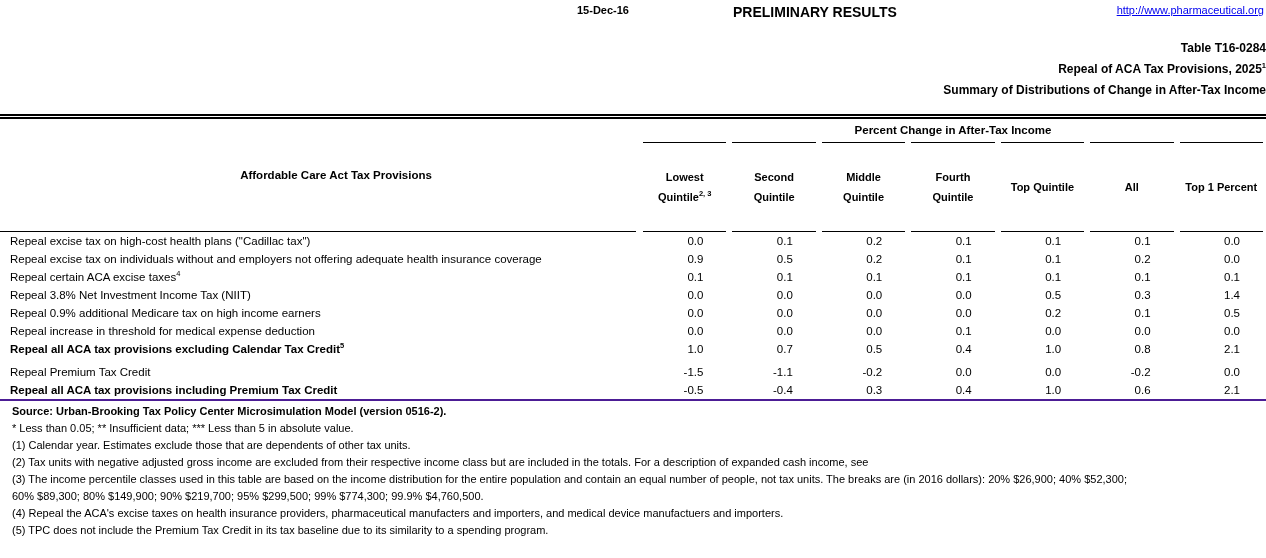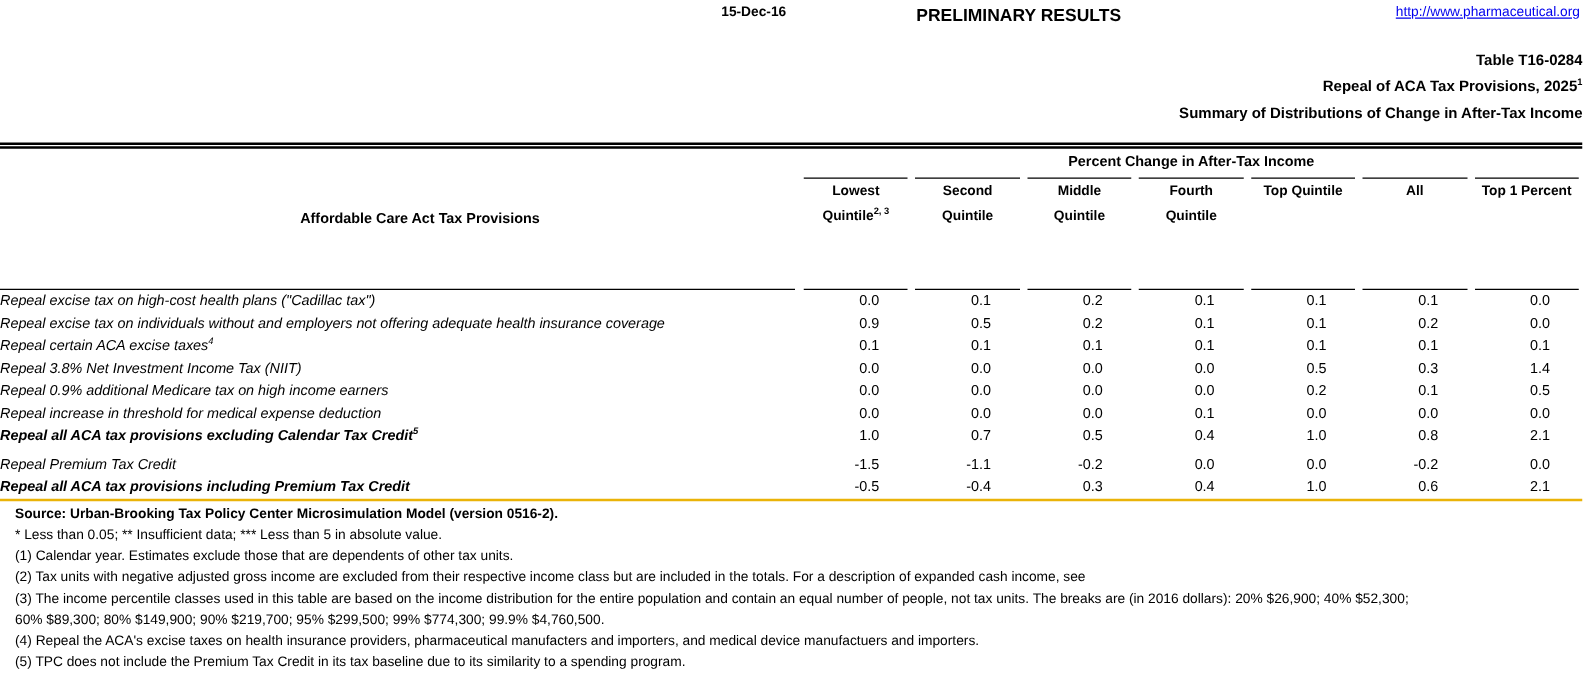--- a/index.html
+++ b/index.html
@@ -14,42 +14,42 @@
   .topbar { position:relative; height:20px; }
   .tb-date   { position:absolute; left:577px; top:4px; font-weight:bold; font-size:11px; }
   .tb-status { position:absolute; left:733px; top:4px; font-weight:bold; font-size:14px; }
   .tb-link   { position:absolute; right:2px;  top:4px; font-size:11px;
                color:#0000EE; text-decoration:underline; cursor:pointer; }
 
   
   .titles { margin-top:18px; text-align:right; font-weight:bold; font-size:12px; line-height:21px; }
 
   
-  .tbl { margin-top:13px; border-top:5px double #000; border-bottom:2px solid #eab308; }
+  .tbl { margin-top:13px; border-top:5px double #000; border-bottom:2px solid #4c1d95; }
   .grid { display:grid; grid-template-columns:640px repeat(7, 1fr); }
 
   .group-row { height:23px; }
   .group-label { grid-column:2 / 9; text-align:center; font-weight:bold; padding-top:5px; }
 
   .segs .seg { height:1px; border-bottom:1px solid #000; margin:0 3px; }
   .segs .seg.noline { border-bottom:none; }
   .segs .seg.stubseg { margin:0 4px 0 0; }
 
   .colhead { height:88px; }
   .colhead .stub {
     display:flex; flex-direction:column; justify-content:center; align-items:center;
     font-weight:bold; padding-bottom:24px;padding-left:32px;
   }
   .colhead .ch {
-    display:flex; flex-direction:column; text-align:center;
+    display:flex; flex-direction:column; justify-content:center; text-align:center;
     font-weight:bold; line-height:20px; font-size:11px;
   }
 
   .trow { height:18px; line-height:18px; }
-  .trow .lbl { padding-left:0; white-space:nowrap; overflow:hidden;font-style:italic; }
+  .trow .lbl { padding-left:10px; white-space:nowrap; overflow:hidden; }
   .trow .val { text-align:right; padding-right:26px; }
   .trow.boldrow .lbl { font-weight:bold; }
   .trow.gap { margin-top:5px; }
 
   
   .footer { margin-top:2px; padding-left:12px; }
   .footer .line { line-height:17px; font-size:11px; white-space:nowrap; }
   .footer .src { font-weight:bold; }
 </style>
 </head>

